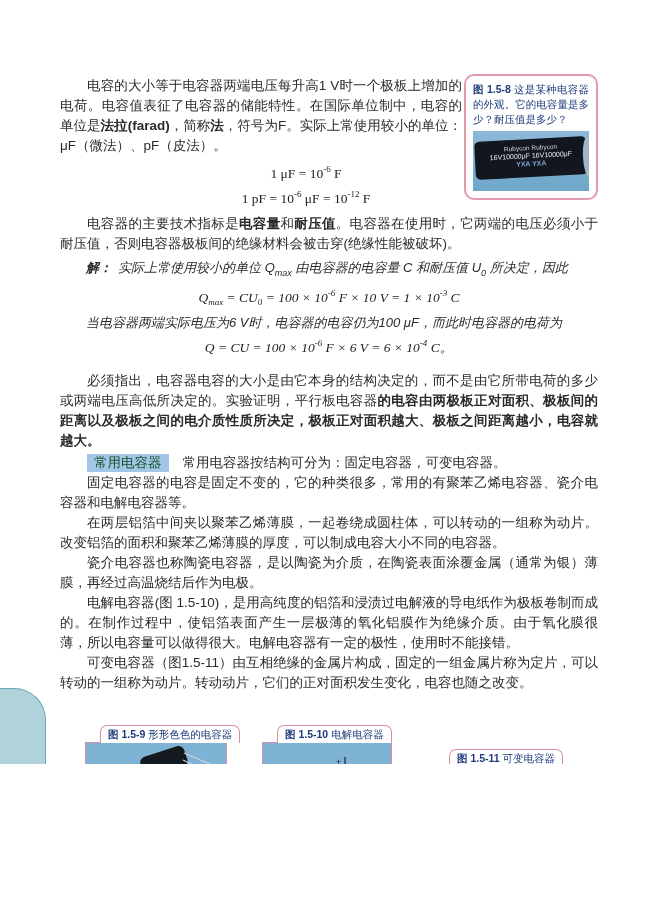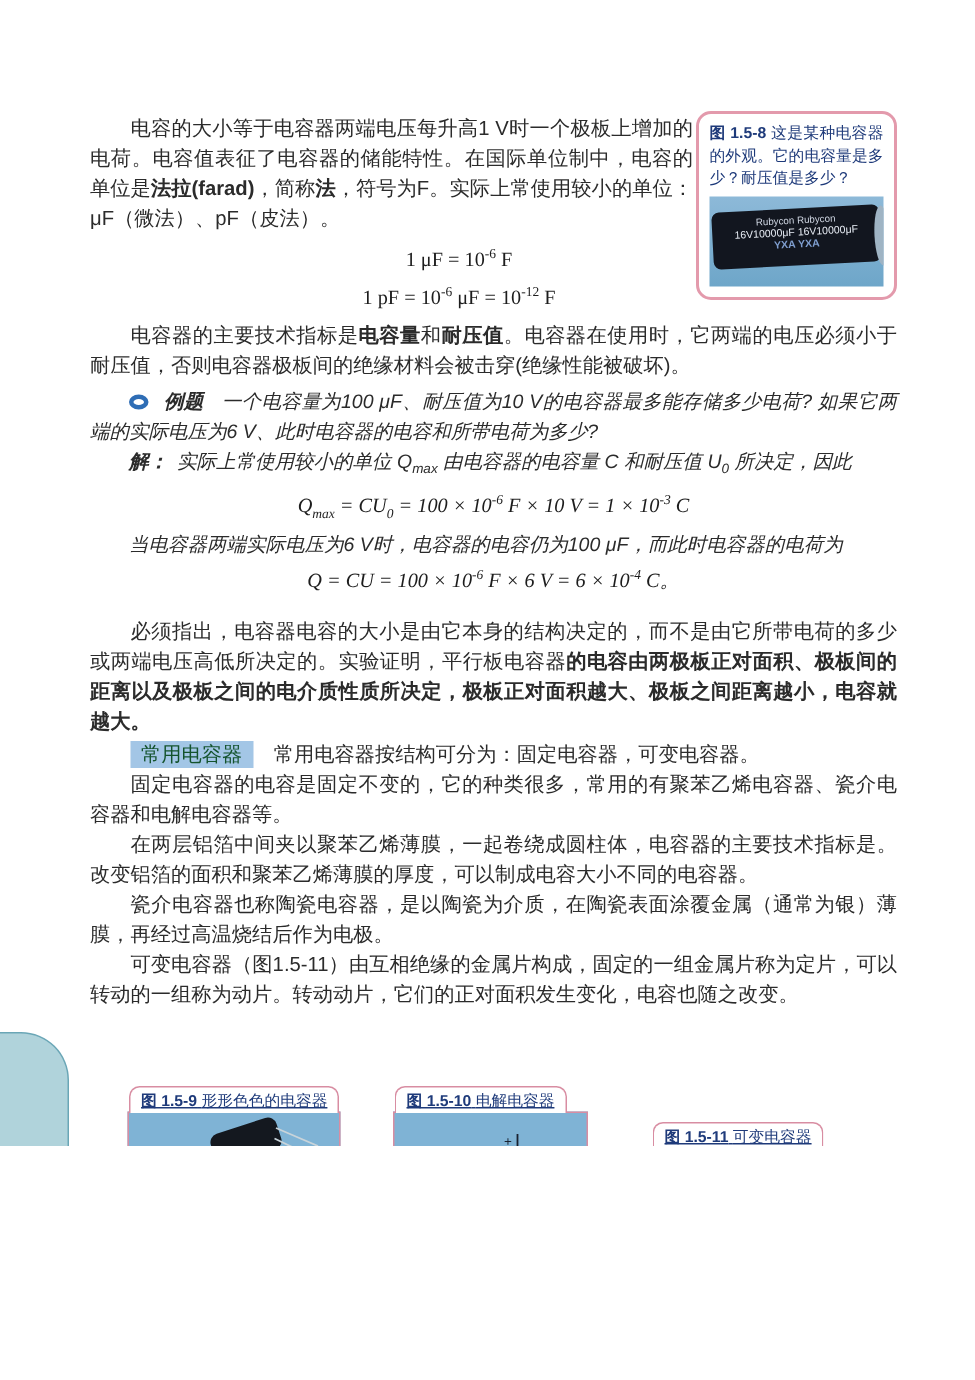--- a/index.html
+++ b/index.html
@@ -62,22 +62,21 @@
   .cyl-end {
     position:absolute; right:-4px; top:6px; width:10px; height:40px;
     background:#9fb4c4; border-radius:50%; transform:rotate(-3deg);
   }
   
   .figbox { position:absolute; }
   .figtab {
     display:inline-block; border:1.5px solid #d88da2; border-bottom:none;
     border-radius:7px 7px 0 0; background:#fff; padding:2px 7px 1px 7px;
     font-size:10.5px; color:#1e3a7a; white-space:nowrap; position:relative; z-index:2;
-    margin-left:1px;
-    text-decoration:underline;
+    margin-left:15px;
   }
   .figtab .lbl { font-weight:bold; }
   .figphoto {
     border:1.5px solid #d88da2; background:#7fb3d5; height:97px; width:100%;
     position:relative; margin-top:-1px; z-index:1;
   }
   
   .side-tab {
     position:absolute; left:0; top:688px; width:46px; height:190px;
     background:#b0d3db; border:1.5px solid #6aa6b6; border-left:none;
@@ -111,34 +110,34 @@
     <p class="para intro"><span>电容的大小等于电容器两端电压每升高1 V时一个极板上增加的电荷。电容值表征了电容器的储能特性。在国际单位制中，电容的单位是</span><span class="b">法拉(farad)</span><span>，简称</span><span class="b">法</span><span>，符号为F。实际上常使用较小的单位：μF（微法）、pF（皮法）。</span></p>
 
     <div class="unit-formulas">
       <div class="formula"><span>1 μF = 10</span><sup>-6</sup><span> F</span></div>
       <div class="formula"><span>1 pF = 10</span><sup>-6</sup><span> μF = 10</span><sup>-12</sup><span> F</span></div>
     </div>
 
     <p class="para specs"><span>电容器的主要技术指标是</span><span class="b">电容量</span><span>和</span><span class="b">耐压值</span><span>。电容器在使用时，它两端的电压必须小于耐压值，否则电容器极板间的绝缘材料会被击穿(绝缘性能被破坏)。</span></p>
 
     <div class="example">
-      <p class="para" style="text-indent:2em;"><span class="ex-ring"></span><span class="ex-label">例题</span><span>一个电容量为100 μF、耐压值为10 V的电容器最多能存储多少电荷? 如果它两端的实际电压为6 V、此时电容器的电容和所带电荷为多少?</span></p>
       <p class="para"><span class="sol-label">解：</span><span>实际上常使用较小的单位 </span><i>Q</i><sub style="font-size:9px">max</sub><span> 由电容器的电容量 </span><i>C</i><span> 和耐压值 </span><i>U</i><sub style="font-size:9px">0</sub><span> 所决定，因此</span></p>
       <div class="formula"><i>Q</i><sub>max</sub><span> = </span><i>CU</i><sub>0</sub><span> = 100 × 10</span><sup>-6</sup><span> F × 10 V = 1 × 10</span><sup>-3</sup><span> C</span></div>
       <p class="para"><span>当电容器两端实际电压为6 V时，电容器的电容仍为100 μF，而此时电容器的电荷为</span></p>
       <div class="formula"><i>Q</i><span> = </span><i>CU</i><span> = 100 × 10</span><sup>-6</sup><span> F × 6 V = 6 × 10</span><sup>-4</sup><span> C。</span></div>
     </div>
 
     <p class="para struct"><span>必须指出，电容器电容的大小是由它本身的结构决定的，而不是由它所带电荷的多少或两端电压高低所决定的。实验证明，平行板电容器</span><span class="b">的电容由两极板正对面积、极板间的距离以及极板之间的电介质性质所决定，极板正对面积越大、极板之间距离越小，电容就越大。</span></p>
 
     <p class="para" style="margin-top:2px;"><span class="tag">常用电容器</span><span>常用电容器按结构可分为：固定电容器，可变电容器。</span></p>
 
     <p class="para"><span>固定电容器的电容是固定不变的，它的种类很多，常用的有聚苯乙烯电容器、瓷介电容器和电解电容器等。</span></p>
-    <p class="para"><span>在两层铝箔中间夹以聚苯乙烯薄膜，一起卷绕成圆柱体，电容器的主要技术指标是。改变铝箔的面积和聚苯乙烯薄膜的厚度，可以制成电容大小不同的电容器。</span></p>
+    <p class="para"><span>在两层铝箔中间夹以聚苯乙烯薄膜，一起卷绕成圆柱体，可以转动的一组称为动片。改变铝箔的面积和聚苯乙烯薄膜的厚度，可以制成电容大小不同的电容器。</span></p>
     <p class="para"><span>瓷介电容器也称陶瓷电容器，是以陶瓷为介质，在陶瓷表面涂覆金属（通常为银）薄膜，再经过高温烧结后作为电极。</span></p>
+    <p class="para"><span>电解电容器(图 1.5-10)，是用高纯度的铝箔和浸渍过电解液的导电纸作为极板卷制而成的。在制作过程中，使铝箔表面产生一层极薄的氧化铝膜作为绝缘介质。由于氧化膜很薄，所以电容量可以做得很大。电解电容器有一定的极性，使用时不能接错。</span></p>
     <p class="para"><span>可变电容器（图1.5-11）由互相绝缘的金属片构成，固定的一组金属片称为定片，可以转动的一组称为动片。转动动片，它们的正对面积发生变化，电容也随之改变。</span></p>
   </div>
 
   <div class="fig158">
     <div class="cap"><span class="lbl">图 1.5-8</span> <span>这是某种电容器的外观。它的电容量是多少？耐压值是多少？</span></div>
     <div class="photo158">
       <div class="cyl158">
         <div class="row1">Rubycon   Rubycon</div>
         <div class="row2">16V10000μF 16V10000μF</div>
         <div class="row3">YXA      YXA</div>

